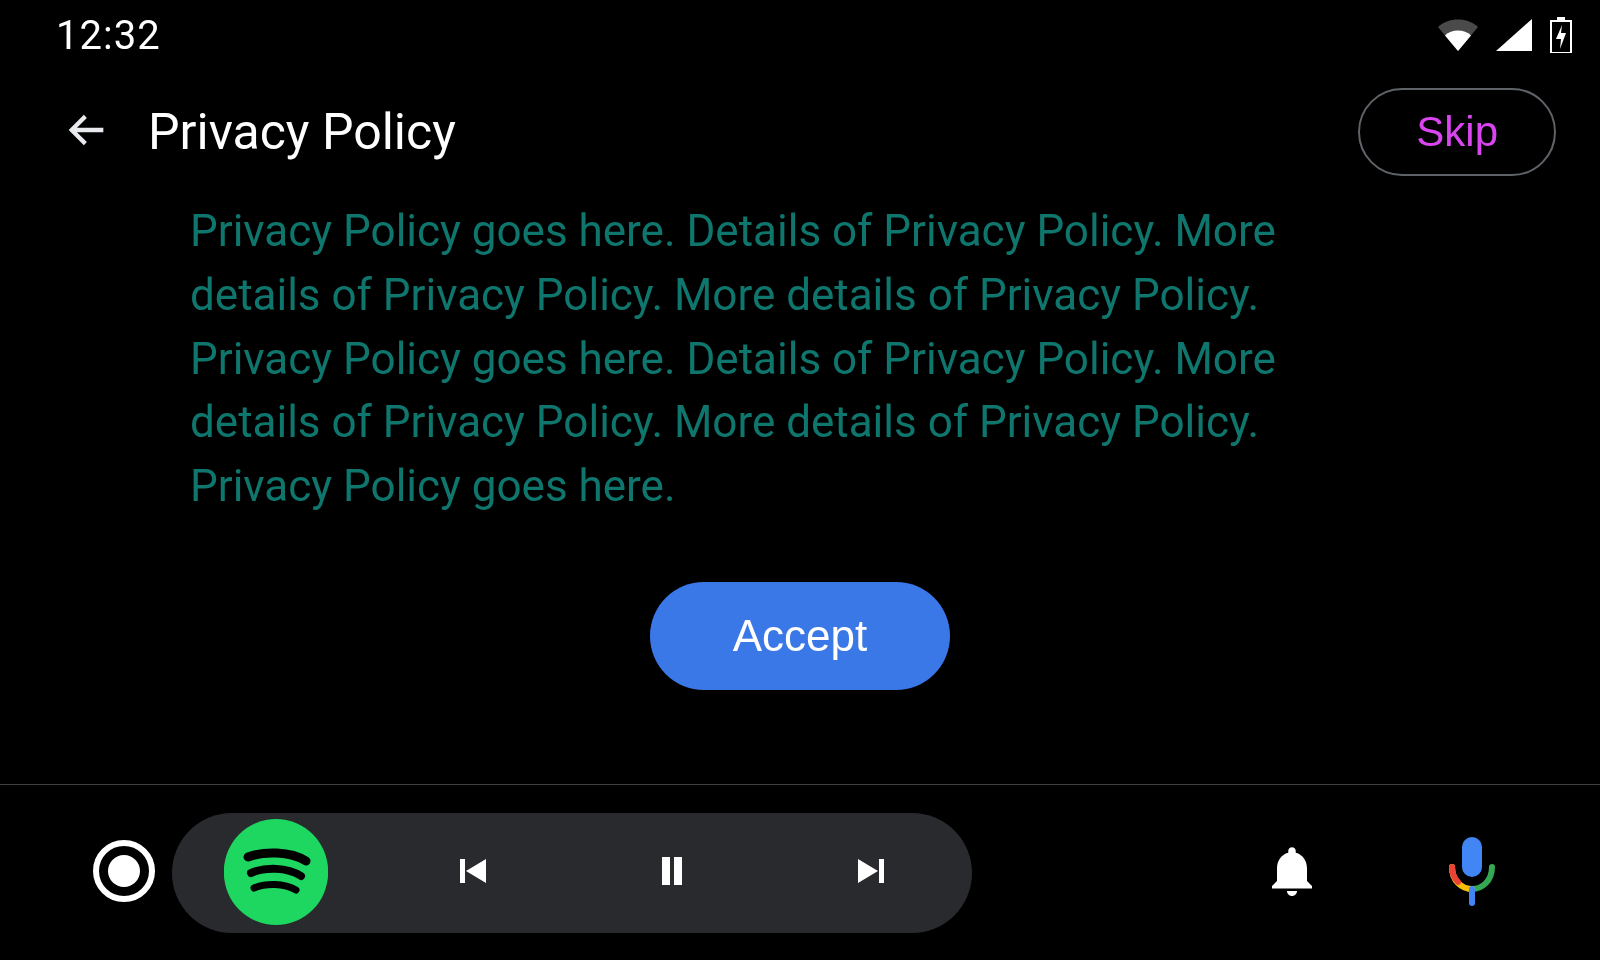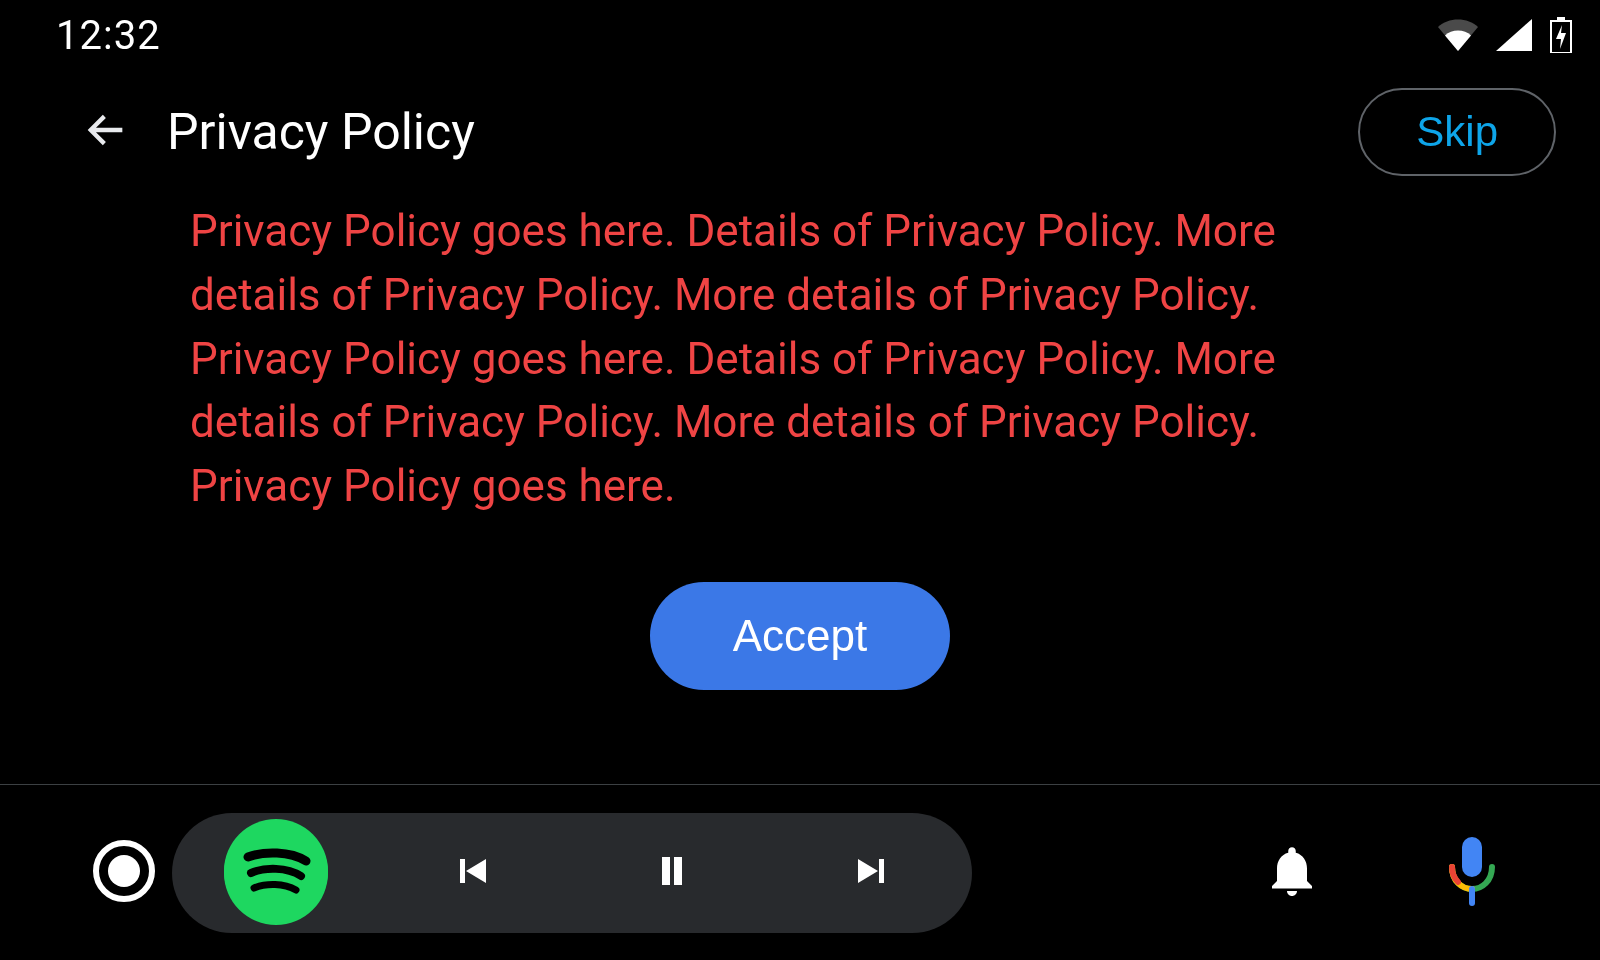--- a/index.html
+++ b/index.html
@@ -6,28 +6,28 @@
   html, body { width: 1600px; height: 960px; background: #000; color: #fff; font-family: "Roboto", "Helvetica Neue", Arial, sans-serif; overflow: hidden; }
   .screen { position: relative; width: 1600px; height: 960px; }
 
   
   .status-bar { position: absolute; top: 0; left: 0; right: 0; height: 70px; display: flex; align-items: center; padding: 15px 28px; margin-left: 28px; }
   .status-time { font-size: 40px; font-weight: 400; letter-spacing: 1px; }
   .status-right { margin-left: auto; display: flex; align-items: center; gap: 18px; }
   .status-right svg { display: block; }
 
   
-  .header { position: absolute; top: 82px; left: 0; right: 0; height: 100px; display: flex; align-items: center; padding-left: 75px; padding-right: 44px; }
+  .header { position: absolute; top: 82px; left: 0; right: 0; height: 100px; display: flex; align-items: center; padding-left: 56px; padding-right: 44px; }
   .back-btn { width: 60px; height: 60px; display: flex; align-items: center; justify-content: center; cursor: pointer; }
   .page-title { font-size: 50px; font-weight: 400; margin-left: 32px; }
-  .skip-btn { margin-left: auto; height: 88px; padding: 0 56px; border: 2px solid #5f6368; border-radius: 44px; background: transparent; color: #0ea5e9; font-size: 42px; font-weight: 500; display: flex; align-items: center; justify-content: center; cursor: pointer; }
+  .skip-btn { margin-left: auto; height: 88px; padding: 0 56px; border: 2px solid #5f6368; border-radius: 44px; background: transparent; color: #d946ef; font-size: 42px; font-weight: 500; display: flex; align-items: center; justify-content: center; cursor: pointer; }
 
   
   .body { position: absolute; top: 200px; left: 190px; right: 200px; }
-  .policy-text { font-size: 44px; line-height: 1.45; font-weight: 400; color: #ef4444; }
+  .policy-text { font-size: 44px; line-height: 1.45; font-weight: 400; color: #0f766e; }
 
   
   .actions { position: absolute; top: 582px; left: 0; right: 0; display: flex; justify-content: center; gap: 40px; }
   .btn { height: 108px; padding: 12px 62px; border: none; border-radius: 54px; font-size: 44px; font-weight: 400; color: #fff; cursor: pointer; display: flex; align-items: center; justify-content: center; min-width: 300px; }
   .btn-primary { background: #3b78e7; }
   .btn-secondary { background: #3c4043; }
 
   
   .divider { position: absolute; left: 0; right: 0; top: 784px; height: 1px; background: #3c4043; }
   .bottom-bar { position: absolute; left: 0; right: 0; top: 785px; bottom: 0; display: flex; align-items: center; padding: 0 88px; }

